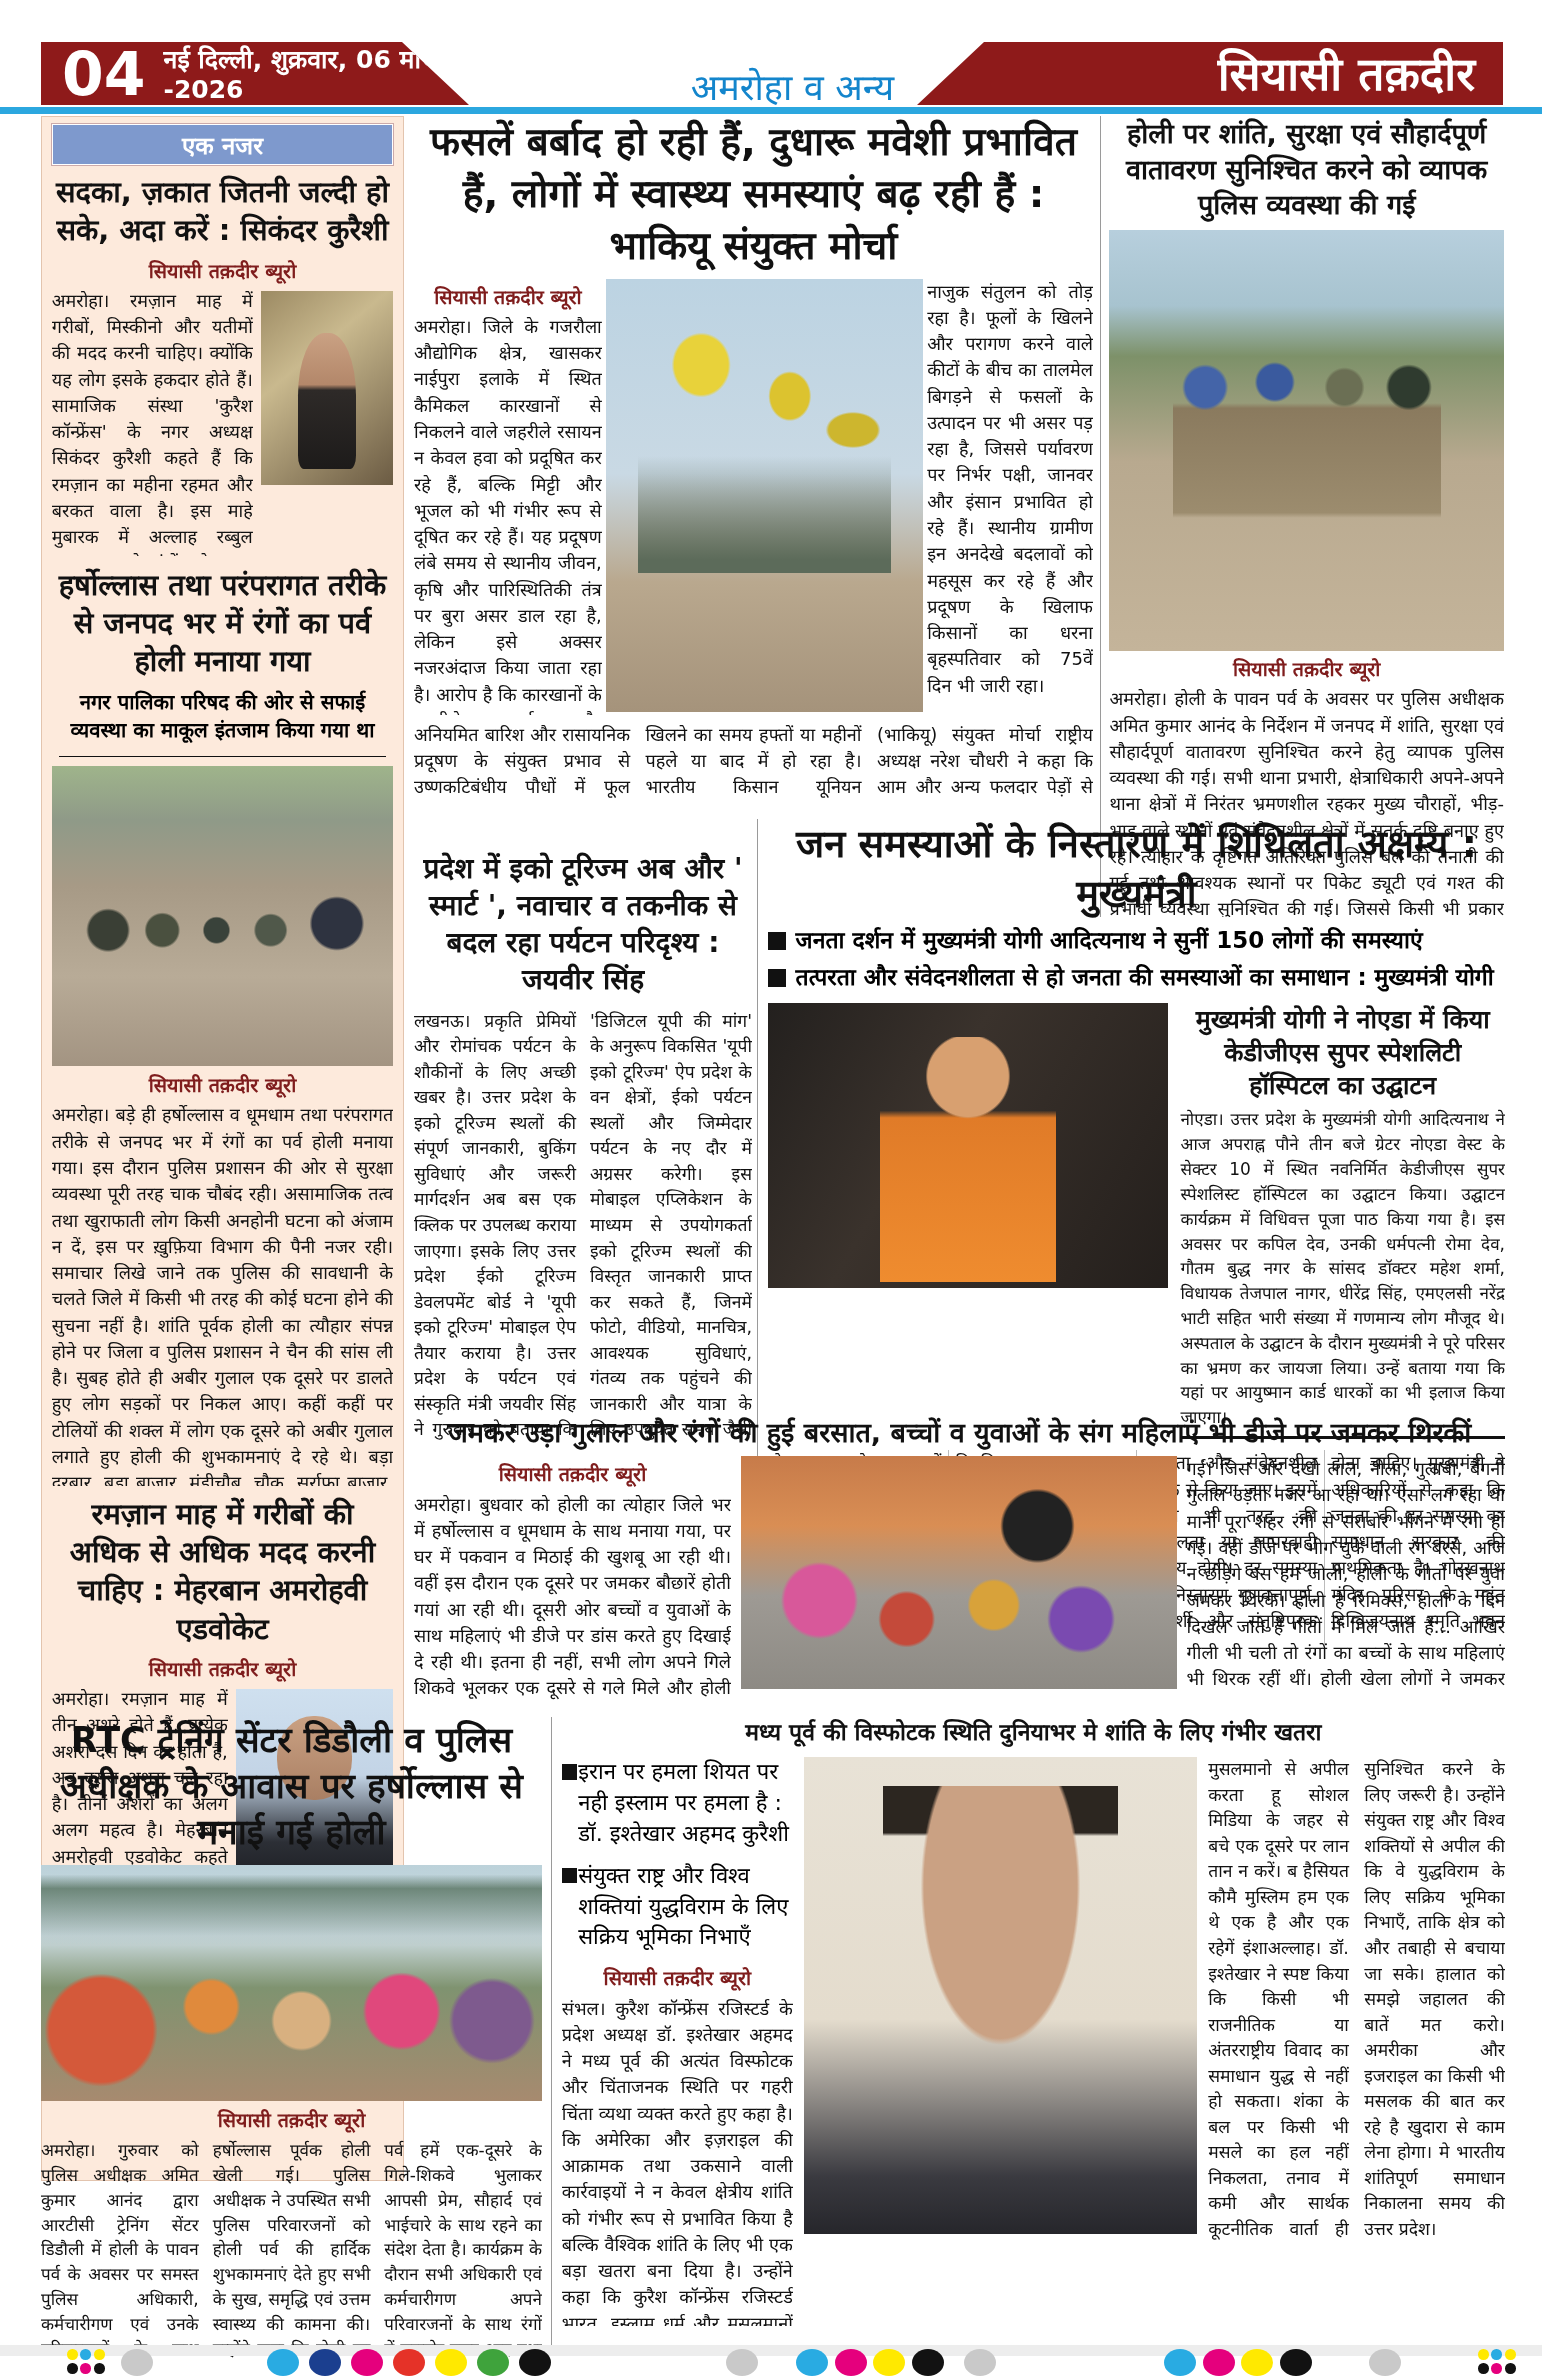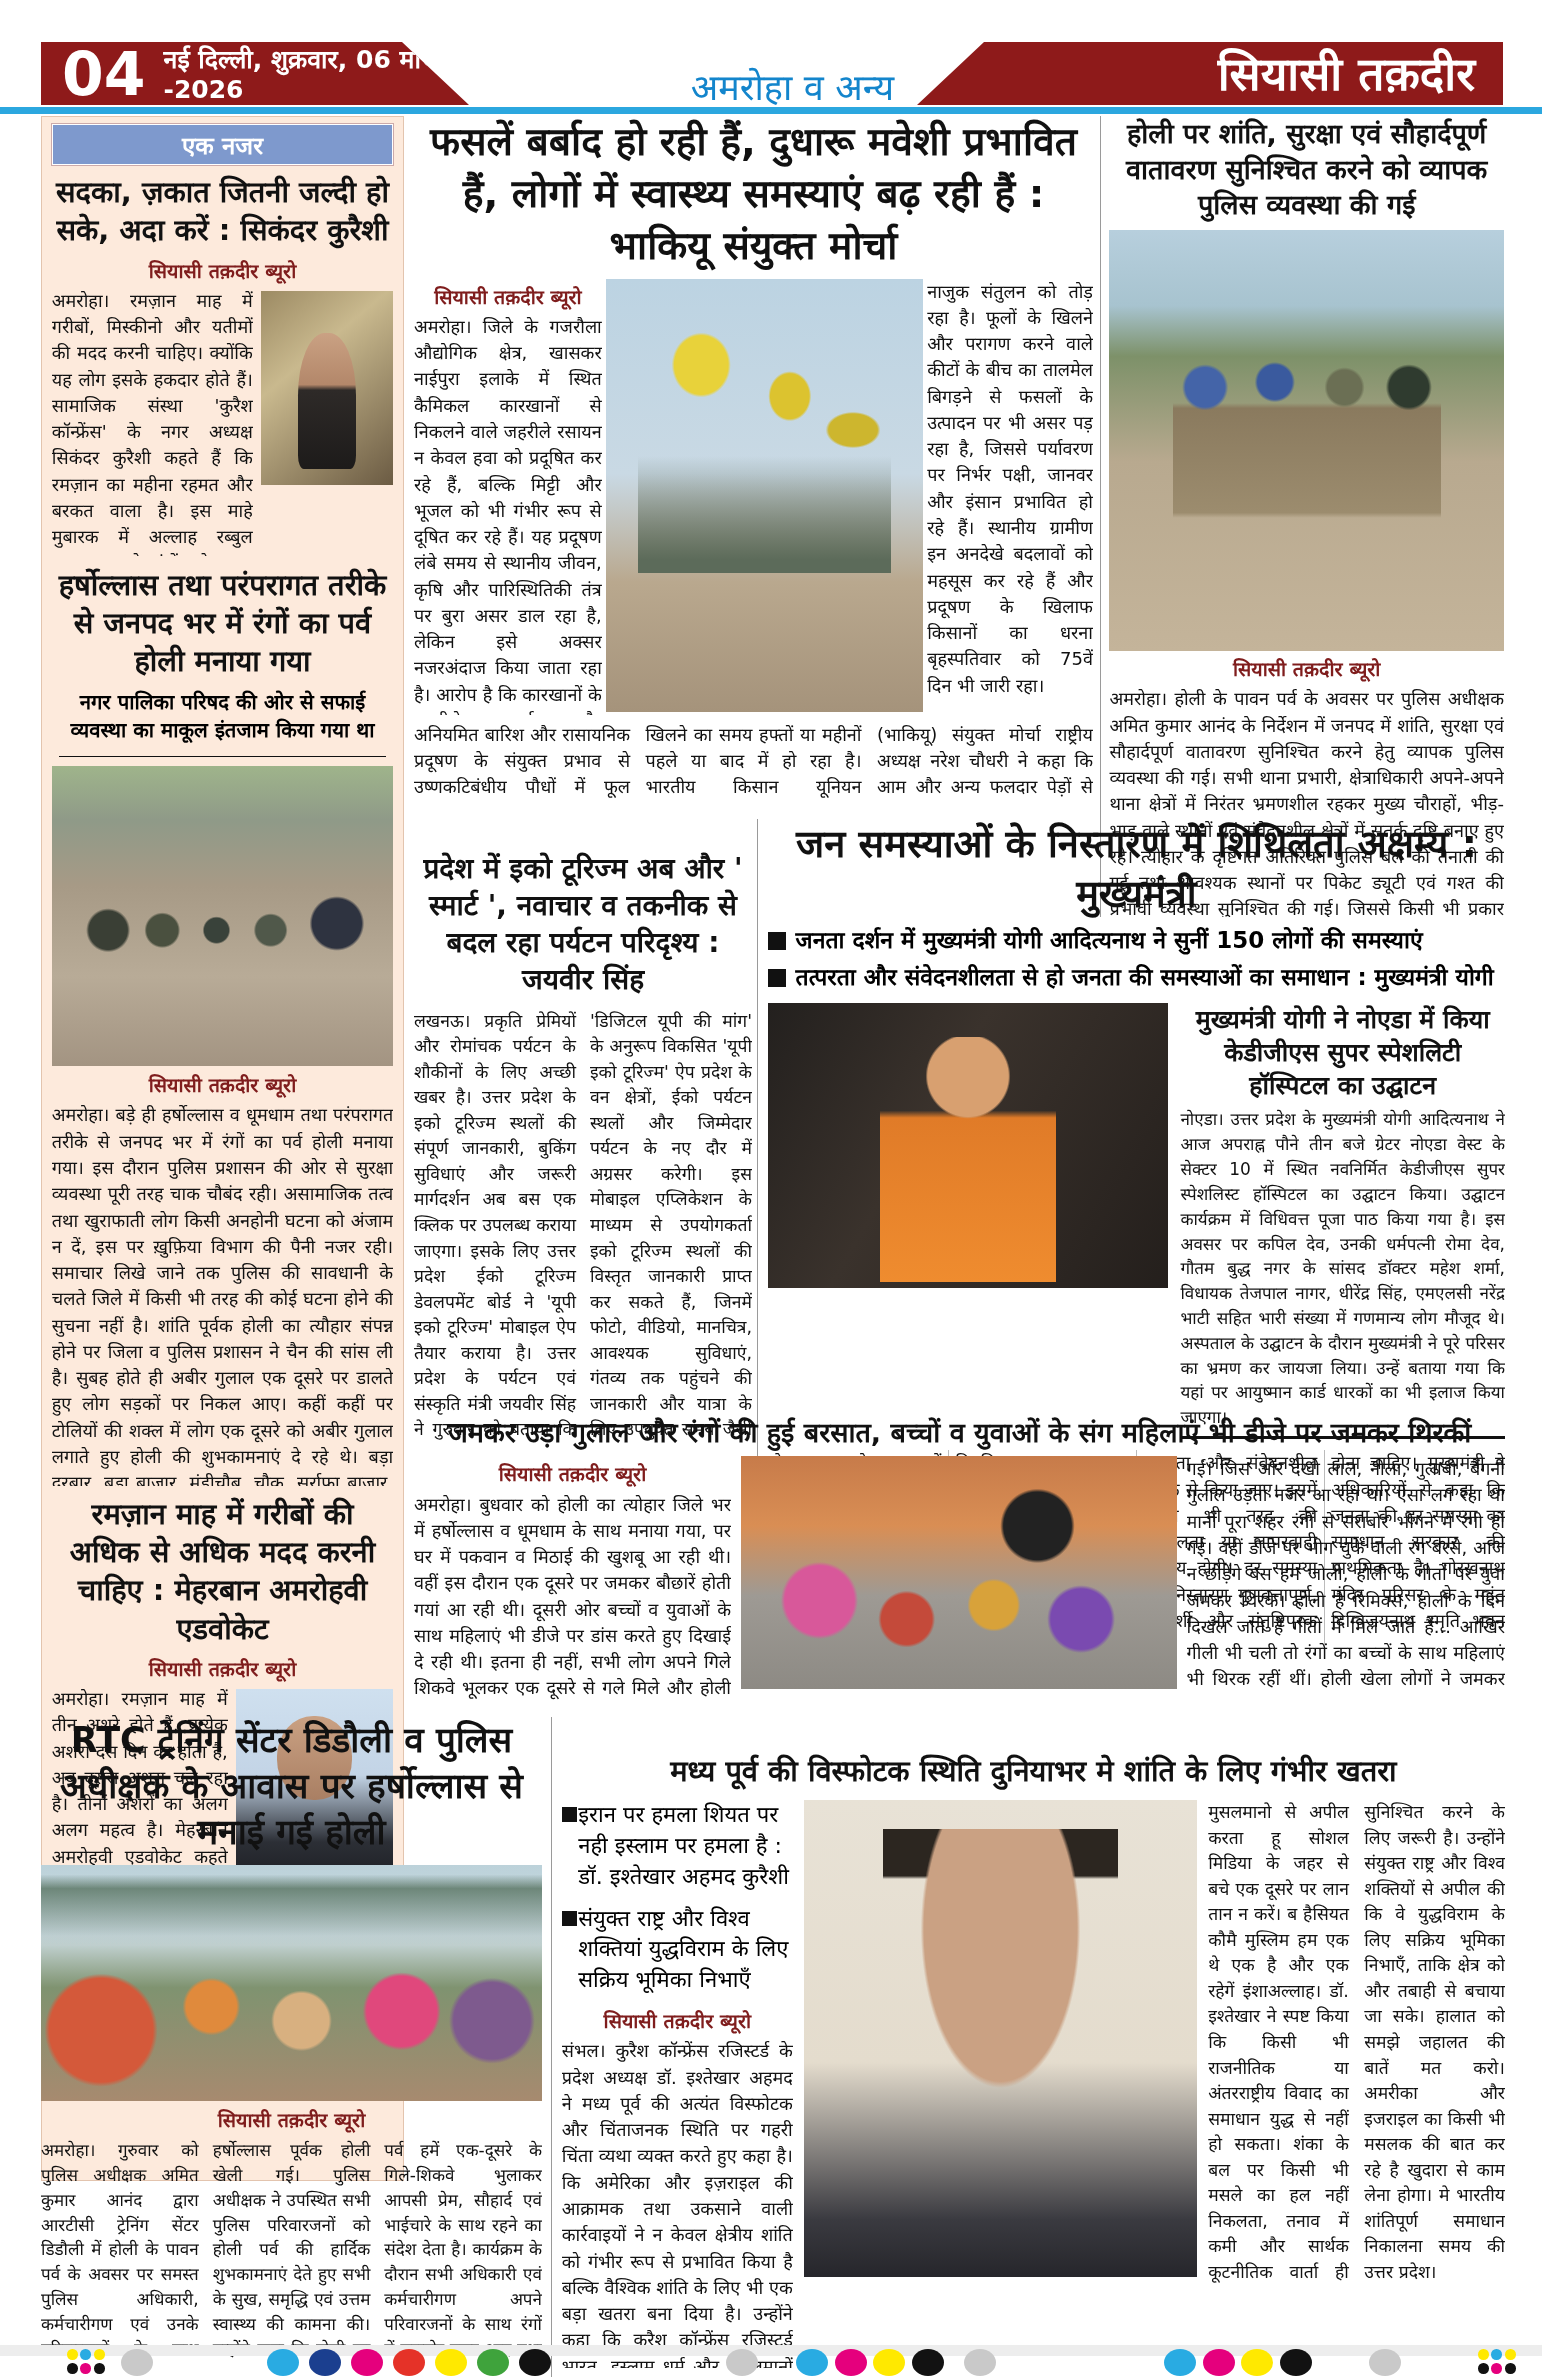--- a/index.html
+++ b/index.html
@@ -97,21 +97,21 @@
   .rtc { position:absolute; left:41px; top:1717px; width:501px; }
   .rtc .headline { font-size:35px; }
   .ph-rtc { width:100%; height:236px; margin-top:9.8px;
     background:linear-gradient(180deg,#bcd2da 0%,#cddce2 30%,#7f9370 52%,#a78a6f 100%); }
   .ph-rtc::after { content:""; position:absolute; inset:0;
     background:radial-gradient(circle at 12% 70%, #d4593a 0 11%, transparent 12%), radial-gradient(circle at 34% 60%, #e08a3c 0 7%, transparent 8%), radial-gradient(circle at 52% 66%, #d8b080 0 9%, transparent 10%), radial-gradient(circle at 72% 62%, #e0487c 0 9%, transparent 10%), radial-gradient(circle at 90% 66%, #7e5a8e 0 8%, transparent 9%), linear-gradient(180deg, transparent 4%, rgba(40,70,40,.55) 10%, transparent 34%); }
   .rtc .bodytext { column-count:3; column-gap:14px; height:247px; margin-top:5.6px; font-size:17px; }
 
   
   .mideast { position:absolute; left:551px; top:1717px; width:954px; padding-left:9.8px; border-left:0.7px solid #9a9a9a; }
-  .mideast .headline { font-size:29px;margin-top:35px; }
+  .mideast .headline { font-size:23px; }
   .me-row { display:flex; margin-top:9.8px; }
   .me-colL { width:231px; }
   .me-bullet { font-size:22px; font-weight:normal; line-height:1.4; display:flex; gap:1px; margin-bottom:11.2px; }
   .me-bullet .sq { width:15.4px; height:15.4px; background:#111; margin-top:7px; flex:none; }
   .me-colL .bodytext { height:330px; }
   .ph-mideast { width:393px; height:477px; margin:0 11.2px; flex:none;
     background:linear-gradient(180deg,#e8e2d6 0%,#e4dccd 55%,#3a3a40 88%,#26262b 100%); }
   .ph-mideast::after { content:""; position:absolute; left:20%; top:6%; width:60%; height:70%;
     background:radial-gradient(ellipse at 50% 30%, #caa183 0 46%, transparent 48%), linear-gradient(180deg,#2c2620 0 14%, transparent 15%); }
   .me-colR { flex:1; }

